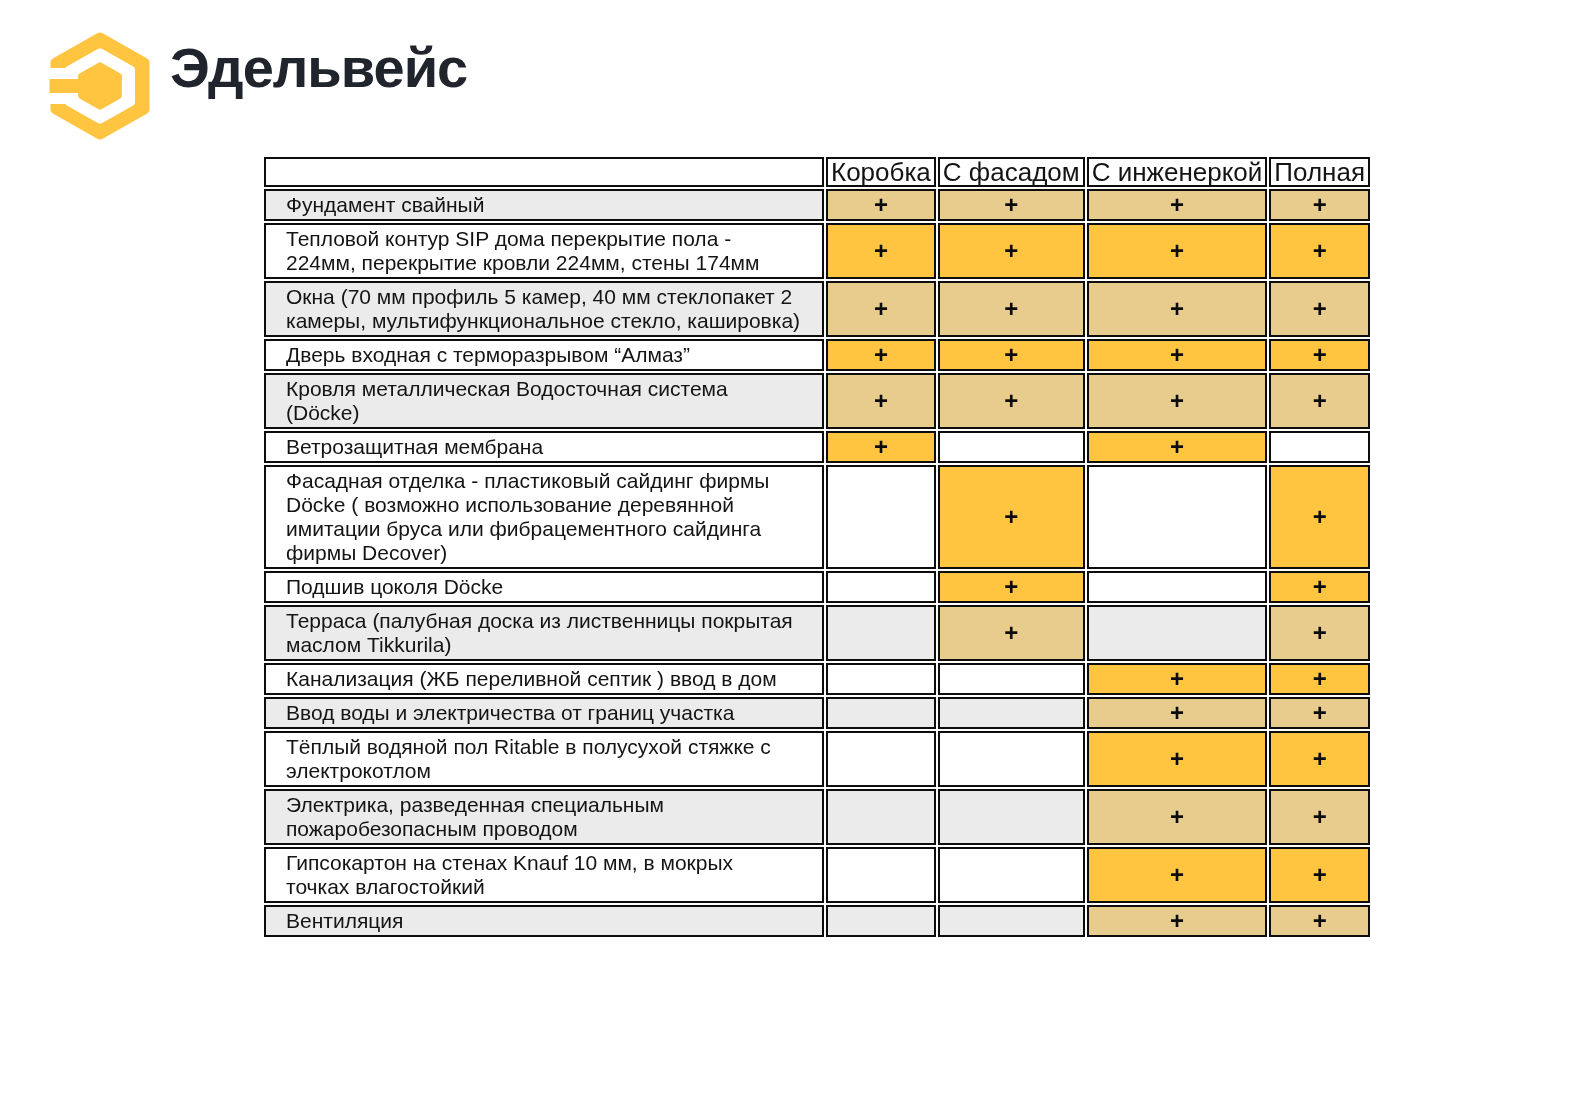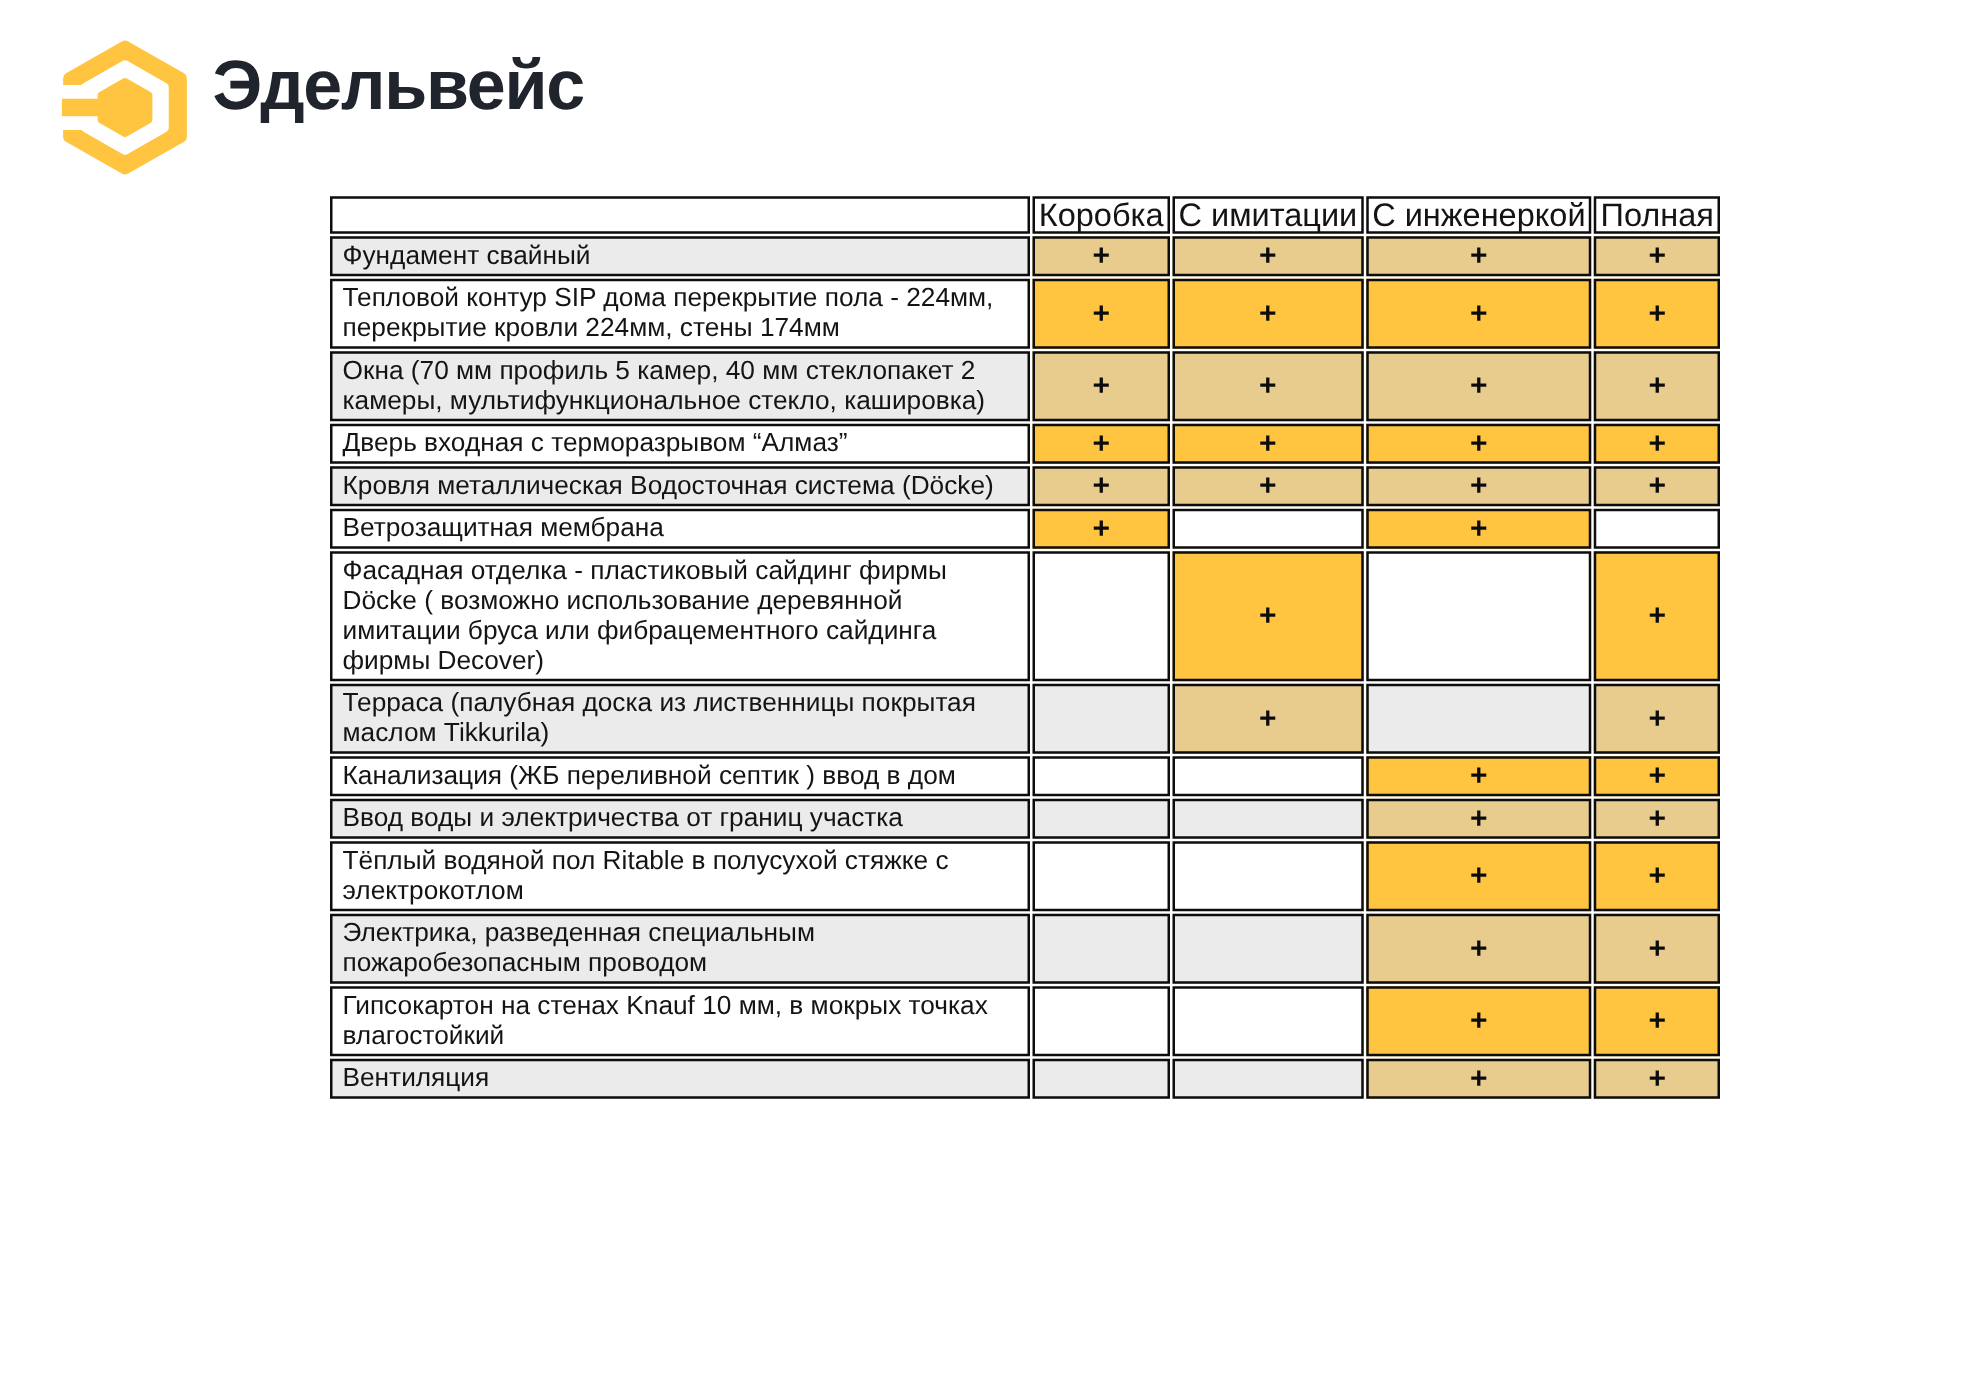--- a/index.html
+++ b/index.html
@@ -44,21 +44,21 @@
   }
   th.corner{border:none;background:transparent;}
   th.colhead{
     background:var(--white);
     font-size:26px;font-weight:400;color:var(--text);
     text-align:center;padding:1px 3px;line-height:24px;
     white-space:nowrap;
   }
   td.label{
     font-size:21px;font-weight:400;color:var(--text);
-    line-height:24px;padding:2px 8px;
+    line-height:24px;padding:2px 20px;
     text-align:left;vertical-align:middle;
   }
   td.val{
     text-align:center;vertical-align:middle;
     font-size:24px;font-weight:700;color:#0b0b0b;
     padding:1px 0;line-height:24px;
   }
   tr.odd  td.label{background:var(--gray);}
   tr.even td.label{background:var(--white);}
   tr.odd  td.val.has{background:var(--tan);}
@@ -99,21 +99,21 @@
       <col style="width:560px">
       <col style="width:100px">
       <col style="width:124px">
       <col style="width:162px">
       <col style="width:90px">
     </colgroup>
     <thead>
       <tr>
         <th class="corner"></th>
       <th class="colhead">Коробка</th>
-          <th class="colhead">С имитации</th>
+          <th class="colhead">С фасадом</th>
           <th class="colhead">С инженеркой</th>
           <th class="colhead">Полная</th>
         </tr>
     </thead>
     <tbody id="tbody">
         <tr class="odd">
           <td class="label">Фундамент свайный</td>
           <td class="val has">+</td>
           <td class="val has">+</td>
           <td class="val has">+</td>
@@ -154,20 +154,27 @@
           <td class="val has">+</td>
           <td class="val no"></td>
         </tr>
         <tr class="even">
           <td class="label">Фасадная отделка - пластиковый сайдинг фирмы Döcke ( возможно использование деревянной имитации бруса или фибрацементного сайдинга фирмы  Decover)</td>
           <td class="val no"></td>
           <td class="val has">+</td>
           <td class="val no"></td>
           <td class="val has">+</td>
         </tr>
+        <tr class="even">
+          <td class="label">Подшив цоколя Döcke</td>
+          <td class="val no"></td>
+          <td class="val has">+</td>
+          <td class="val no"></td>
+          <td class="val has">+</td>
+        </tr>
         <tr class="odd">
           <td class="label">Терраса (палубная доска из лиственницы покрытая маслом Tikkurila)</td>
           <td class="val no"></td>
           <td class="val has">+</td>
           <td class="val no"></td>
           <td class="val has">+</td>
         </tr>
         <tr class="even">
           <td class="label">Канализация (ЖБ переливной септик ) ввод в дом</td>
           <td class="val no"></td>

